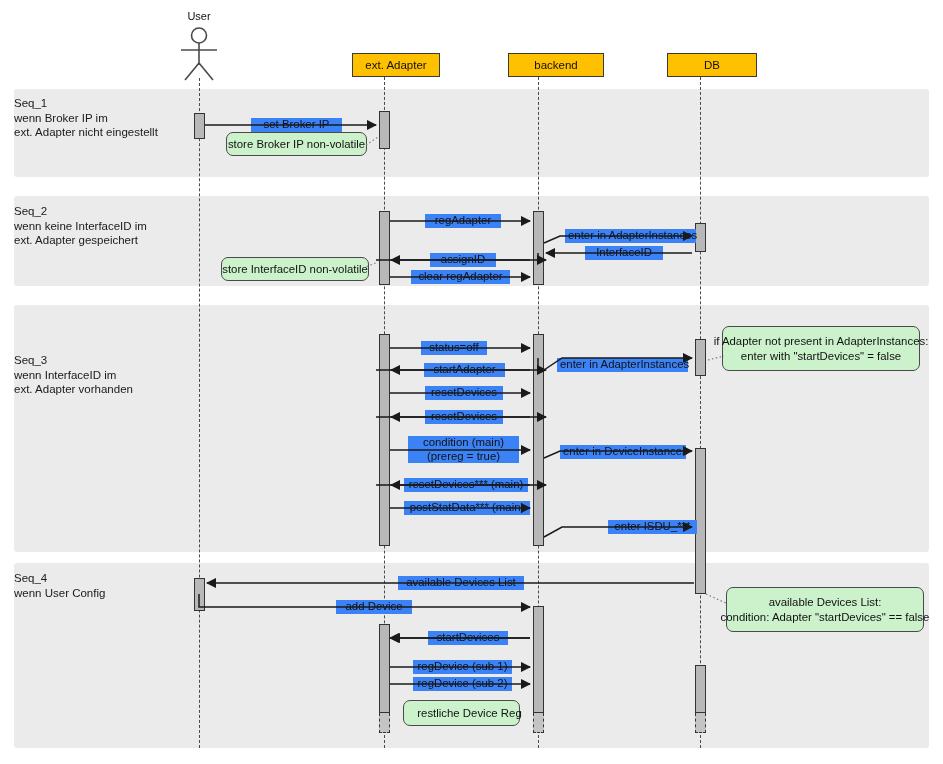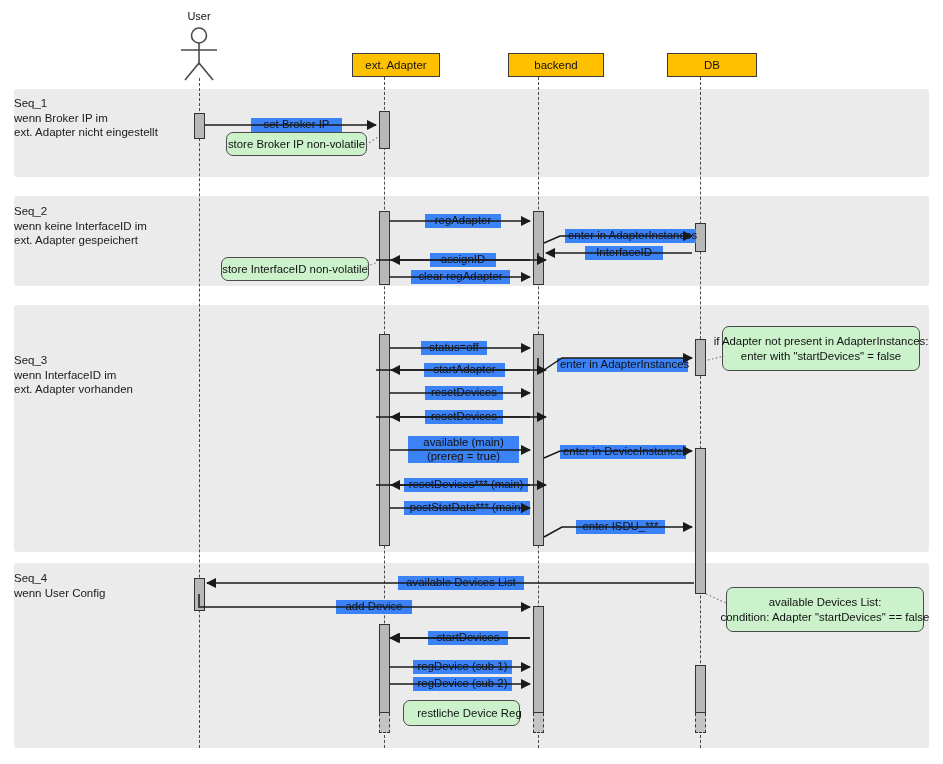--- a/index.html
+++ b/index.html
@@ -219,26 +219,26 @@
   <div class="msg-label" style="left:565px; top:229px; width:125px;">enter in AdapterInstances</div>
   <div class="msg-label" style="left:585px; top:246px; width:72px;">InterfaceID</div>
   <div class="msg-label" style="left:430px; top:253px; width:60px;">assignID</div>
   <div class="msg-label" style="left:411px; top:270px; width:93px;">clear regAdapter</div>
 
   <div class="msg-label" style="left:421px; top:341px; width:60px;">status=off</div>
   <div class="msg-label" style="left:557px; top:358px; width:125px;">enter in AdapterInstances</div>
   <div class="msg-label" style="left:424px; top:363px; width:75px;">startAdapter</div>
   <div class="msg-label" style="left:425px; top:386px; width:72px;">resetDevices</div>
   <div class="msg-label" style="left:425px; top:410px; width:72px;">resetDevices</div>
-  <div class="msg-label" style="left:408px; top:436px; width:105px;">available (main)
+  <div class="msg-label" style="left:408px; top:436px; width:105px;">condition (main)
 (prereg = true)</div>
   <div class="msg-label" style="left:560px; top:445px; width:120px;">enter in DeviceInstances</div>
   <div class="msg-label" style="left:404px; top:478px; width:118px;">resetDevices*** (main)</div>
   <div class="msg-label" style="left:404px; top:501px; width:120px;">postStatData*** (main)</div>
-  <div class="msg-label" style="left:576px; top:520px; width:83px;">enter ISDU_***</div>
+  <div class="msg-label" style="left:608px; top:520px; width:83px;">enter ISDU_***</div>
 
   <div class="msg-label" style="left:398px; top:576px; width:120px;">available Devices List</div>
   <div class="msg-label" style="left:336px; top:600px; width:70px;">add Device</div>
   <div class="msg-label" style="left:428px; top:631px; width:74px;">startDevices</div>
   <div class="msg-label" style="left:413px; top:660px; width:93px;">regDevice (sub 1)</div>
   <div class="msg-label" style="left:413px; top:677px; width:93px;">regDevice (sub 2)</div>
 
   <div class="note" style="left:226px; top:132px; width:141px; height:24px;">store Broker IP non-volatile</div>
   <div class="note" style="left:221px; top:257px; width:148px; height:24px;">store InterfaceID non-volatile</div>
   <div class="note" style="left:722px; top:326px; width:198px; height:45px;">if Adapter not present in AdapterInstances:

